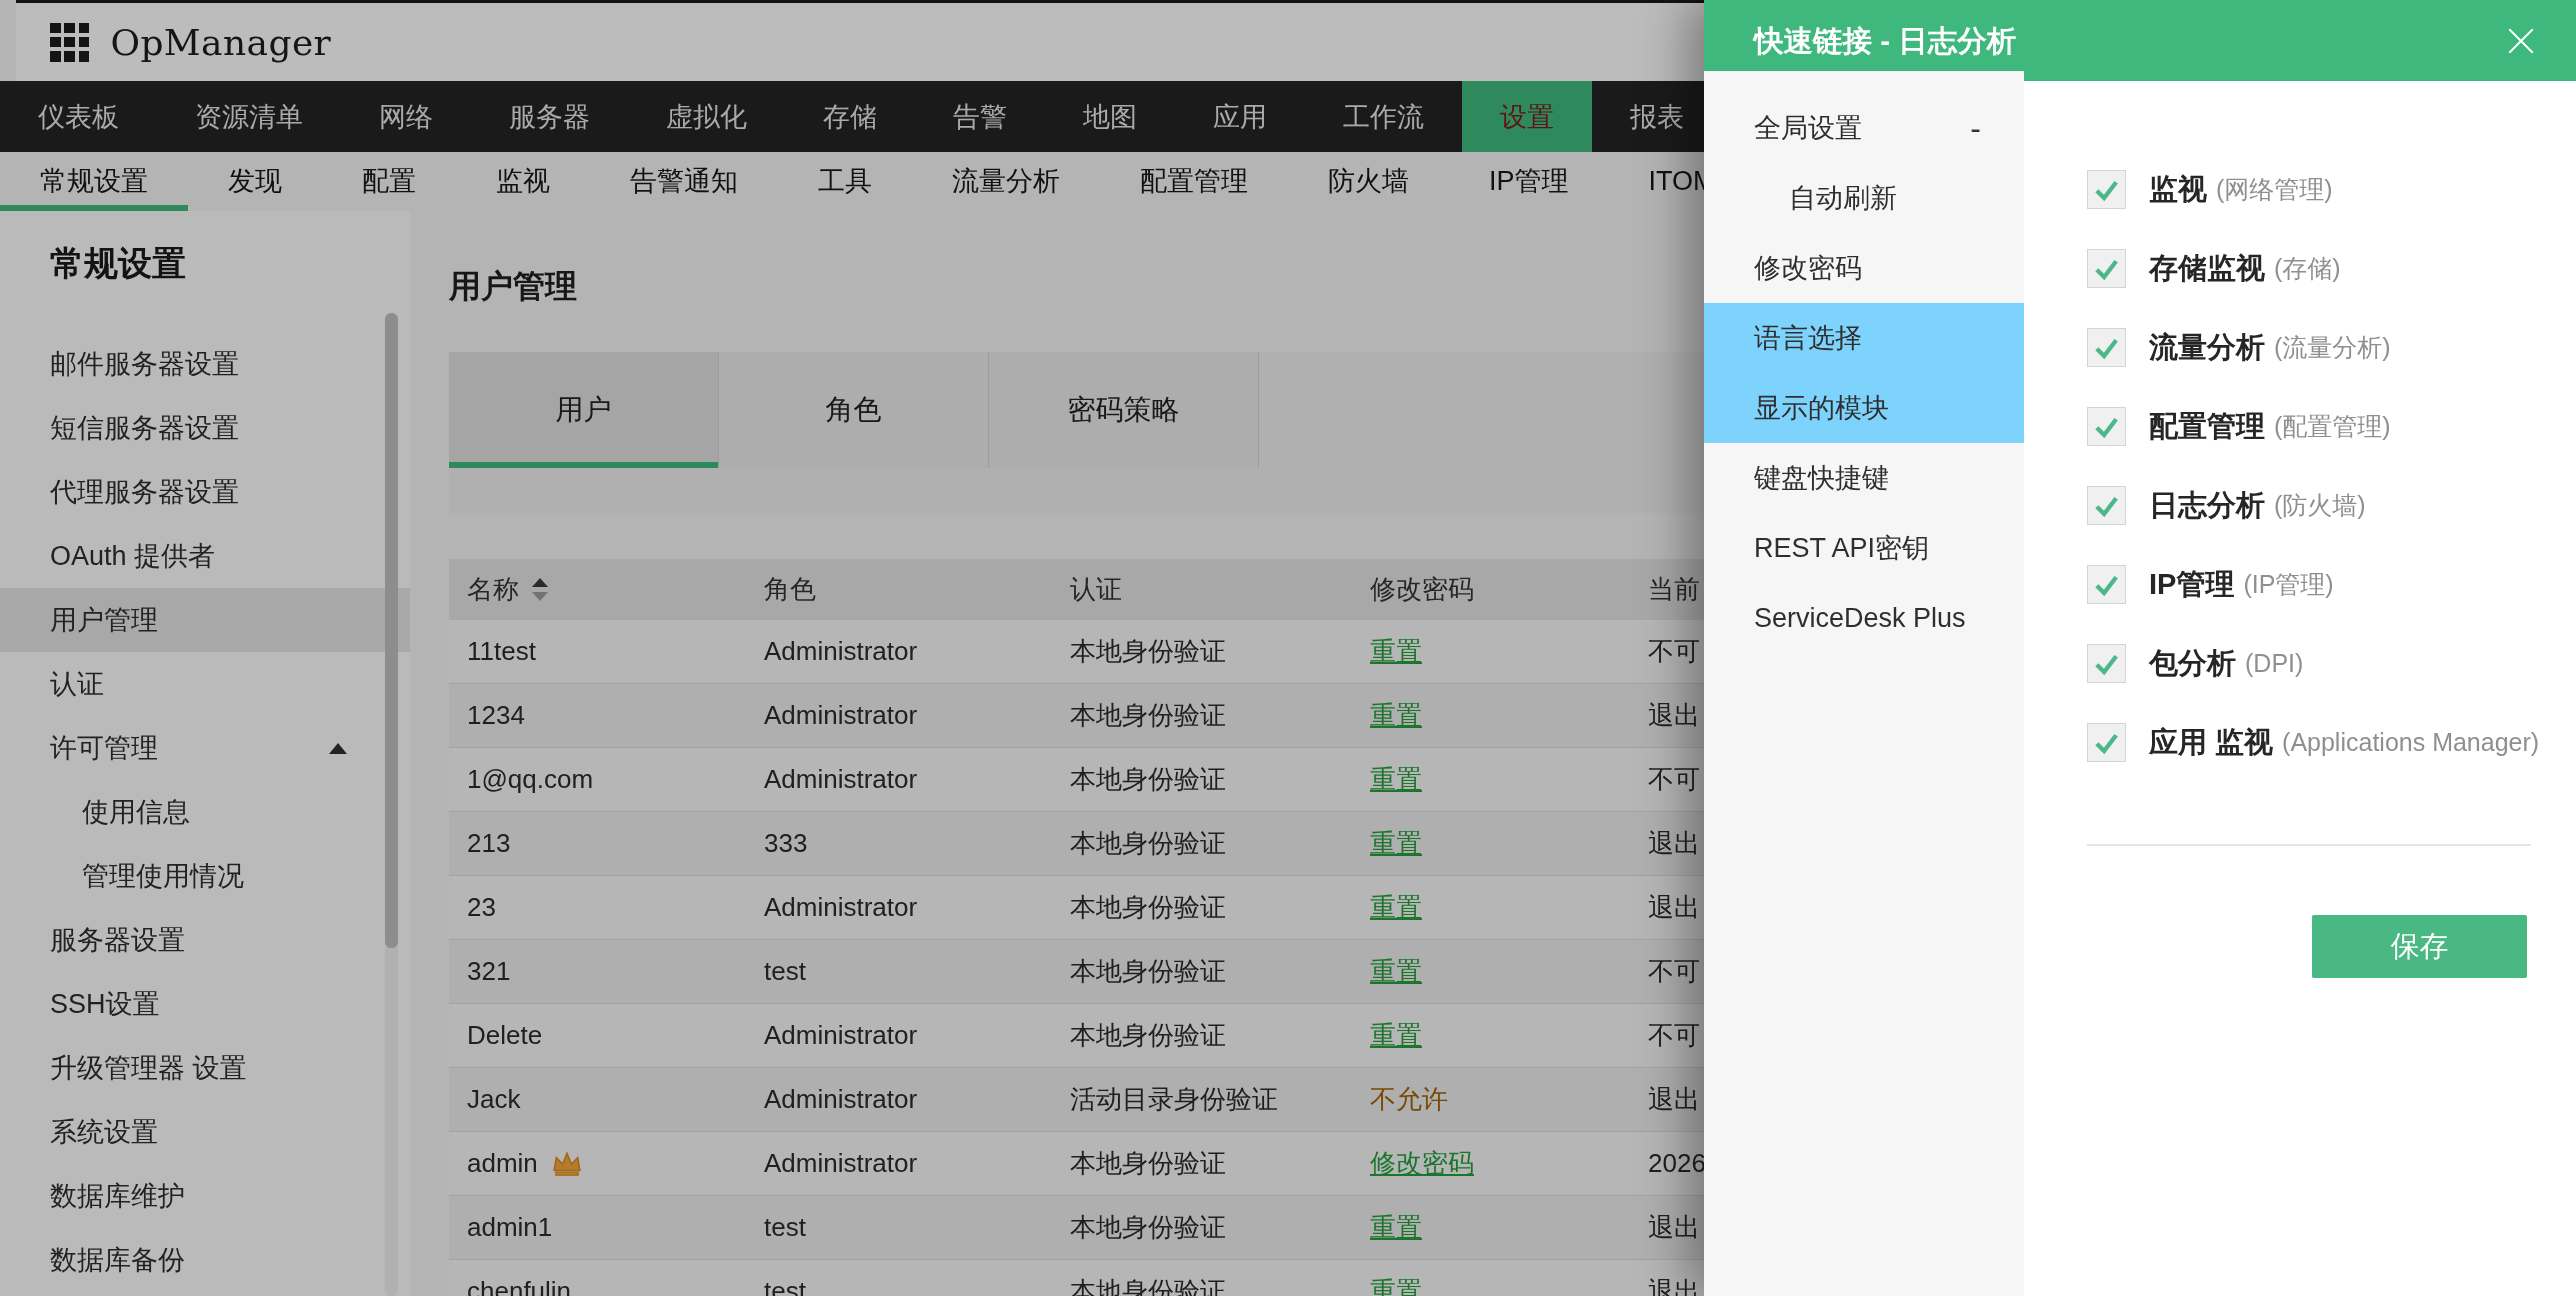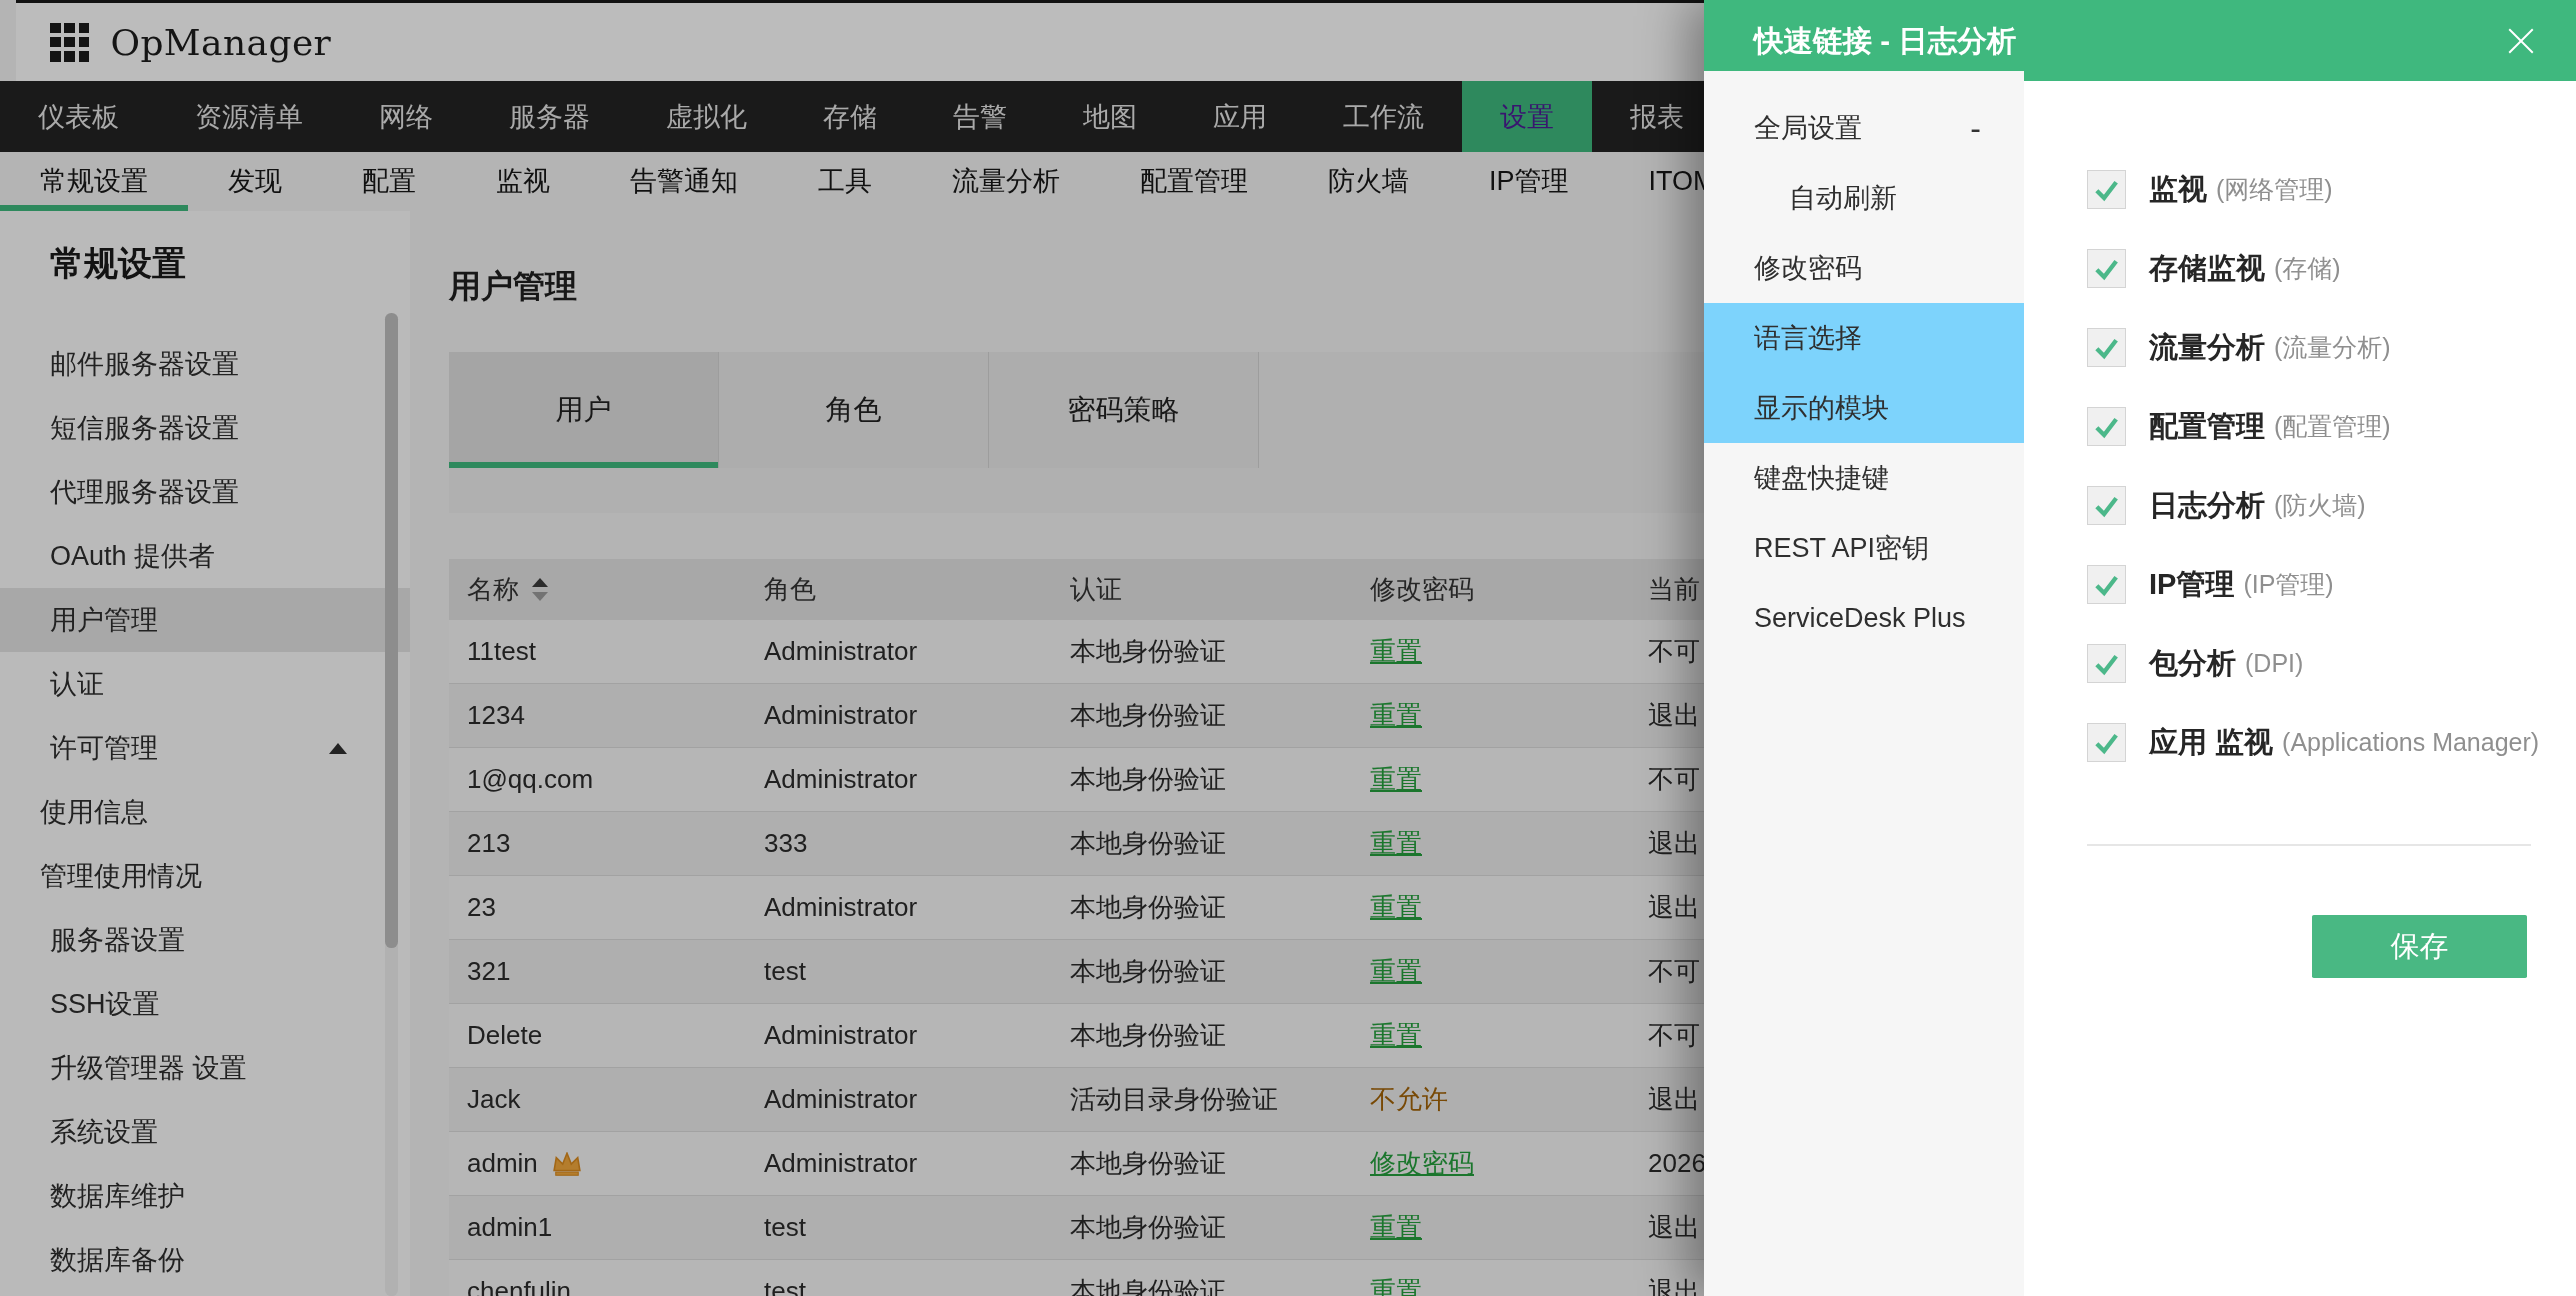--- a/index.html
+++ b/index.html
@@ -15,36 +15,36 @@
     background:#fbfbfb; border-top:3.6px solid #181818; display:flex; align-items:center; }
   .grid-icon { width:39px; height:39px; margin-left:34px;
     display:grid; grid-template-columns:repeat(3,10.7px); grid-template-rows:repeat(3,10.7px); gap:3.6px; }
   .grid-icon i { background:#1b1b1b; }
   .logo-text { font-family:"DejaVu Serif", serif; font-size:36px; color:#1c1c1c;
     margin-left:21.5px; letter-spacing:0.4px; }
 
   .navbar { position:absolute; left:0; top:81px; width:100%; height:72px;
     background:#232323; display:flex; align-items:stretch; }
   .nav-tab { line-height:72px; padding:0 38px; font-size:27px; color:#e3e3e3; white-space:nowrap; }
-  .nav-tab.active { background:#3eb77d; color:#4c1d95; }
+  .nav-tab.active { background:#3eb77d; color:#7f1d1d; }
 
   .subnav { position:absolute; left:0; top:152px; width:100%; height:59px;
     background:#f1f1f1; display:flex; align-items:stretch; }
   .sub-tab { position:relative; line-height:59px; padding:0 40px; font-size:27px; color:#171717; white-space:nowrap; }
   .sub-tab.active::after { content:""; position:absolute; left:0; right:0; bottom:0; height:6.3px; background:#3eb77d; }
 
   .bodyarea { position:absolute; left:0; top:211px; width:100%; bottom:0; }
 
   
   .sidebar { position:absolute; left:0; top:0; width:410px; bottom:0; background:#f8f8f8; }
   .side-title { position:absolute; top:30px; left:50px; font-size:34px; font-weight:bold; color:#1a1a1a; }
   .side-list { position:absolute; top:121px; left:0; right:0; }
   .side-item { position:relative; height:64px; line-height:64px; padding-left:50px;
     font-size:27px; color:#2e2e2e; white-space:nowrap; }
-  .side-item.indent { padding-left:40px; }
+  .side-item.indent { padding-left:82px; }
   .side-item.selected { background:#e0e0e0; }
   .side-item .caret { position:absolute; right:63px; top:27px; width:0; height:0;
     border-left:9.8px solid transparent; border-right:9.8px solid transparent; border-bottom:11.6px solid #2f2f2f; }
   .side-scroll-track { position:absolute; right:12.5px; top:102px; bottom:0; width:12.5px; background:#ececec; border-radius:6.3px; }
   .side-scroll-thumb { position:absolute; right:12.5px; top:102px; width:12.5px; height:635px; background:#bdbdbd; border-radius:6.3px; }
 
   
   .content { position:absolute; left:410px; right:0; top:0; bottom:0; background:#f0f0f0; }
   .page-title { position:absolute; top:54px; left:39px; font-size:32px; font-weight:bold; color:#1f1f1f; }
 

